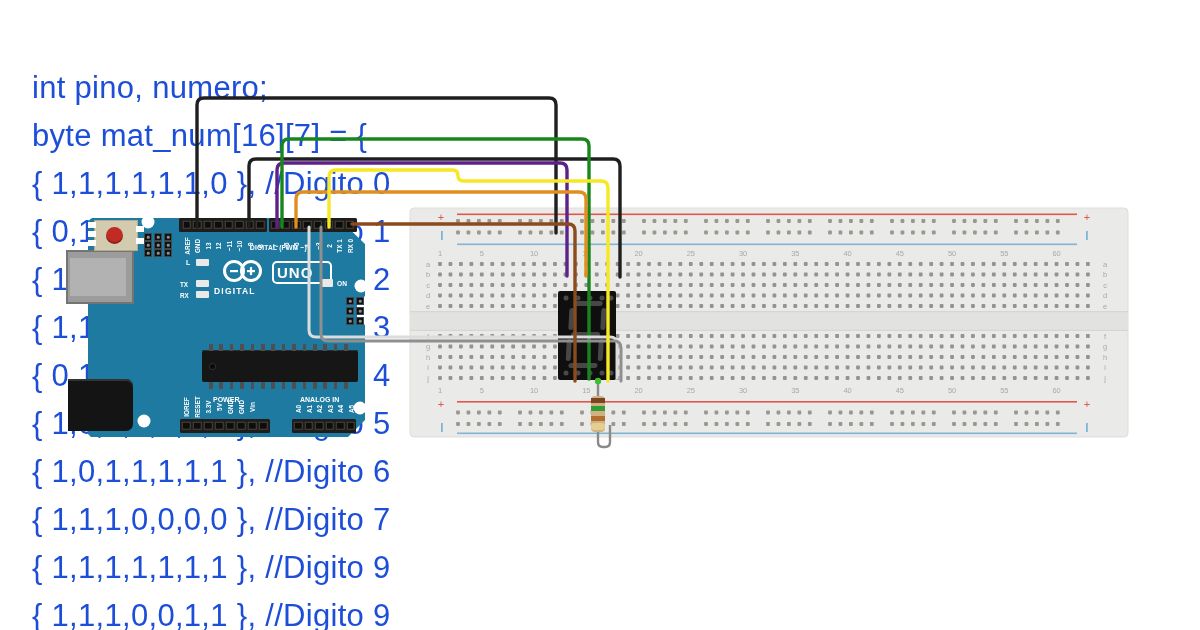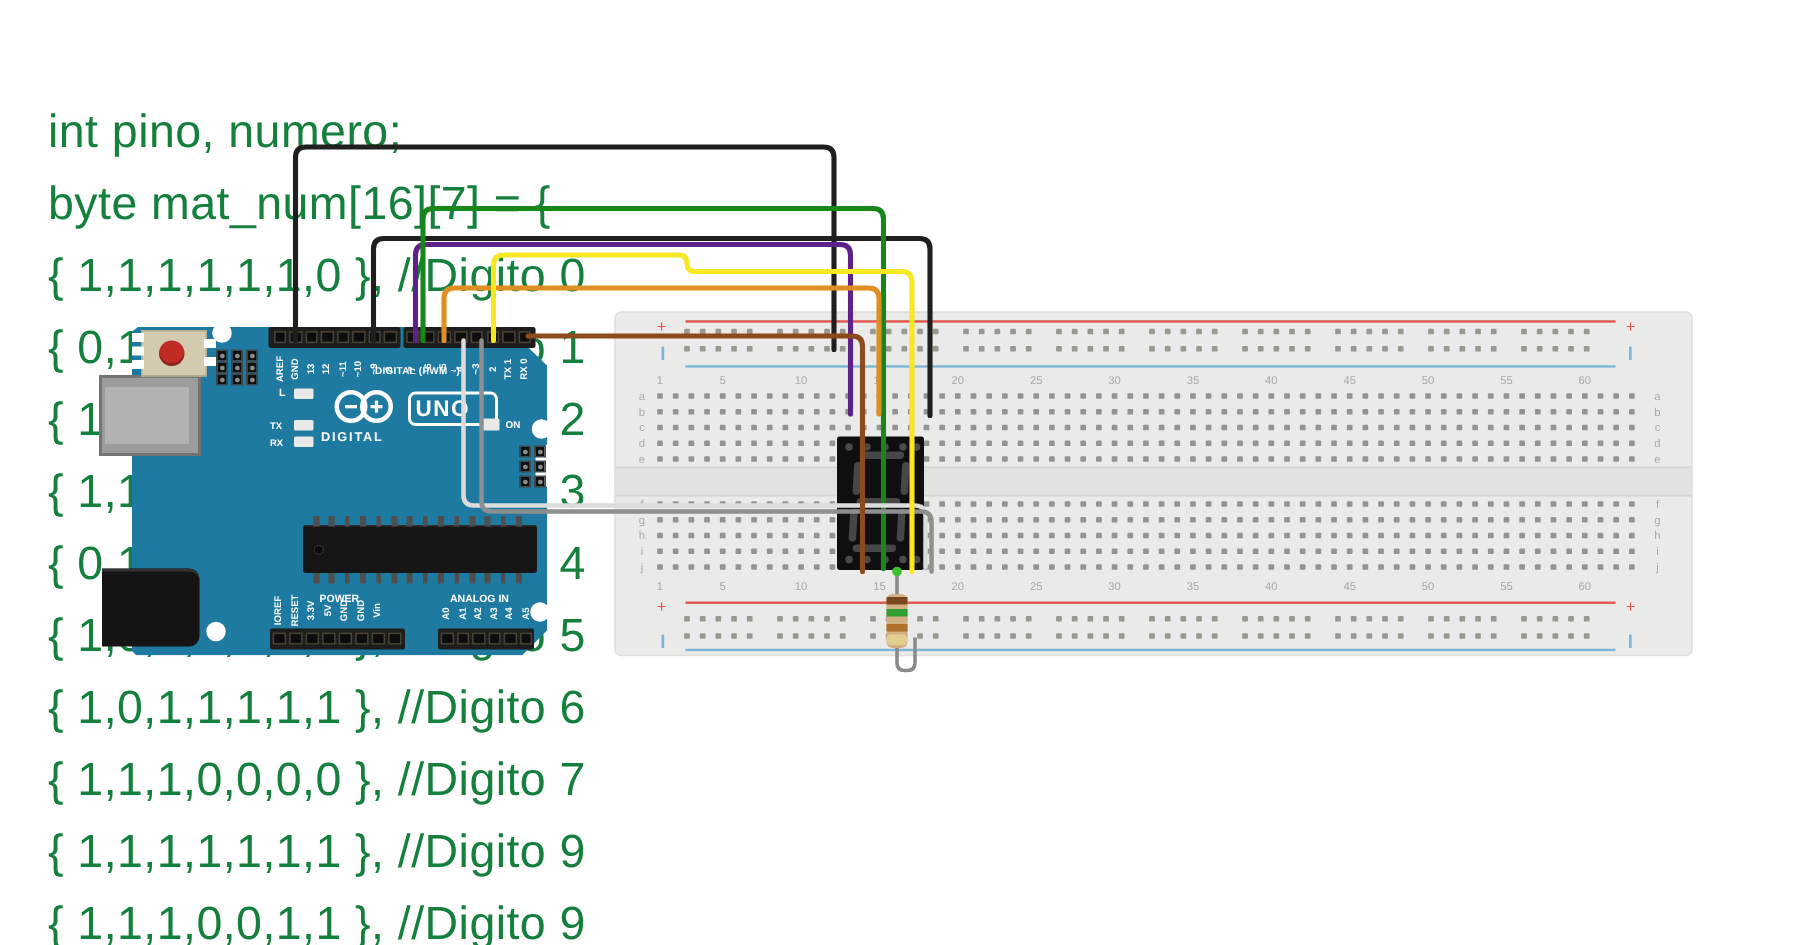--- a/index.html
+++ b/index.html
@@ -1,19 +1,19 @@
 <!DOCTYPE html>
 <html><head>
 <meta charset="utf-8">
 <style>
   html,body{margin:0;padding:0;background:#fff;}
   .stage{position:relative;width:1200px;height:630px;background:#ffffff;overflow:hidden;
          font-family:"Liberation Sans",sans-serif;}
   
-  .code-line{position:absolute;left:32px;font-size:31px;color:#15803d;letter-spacing:.3px;
+  .code-line{position:absolute;left:32px;font-size:31px;color:#1d4ed8;letter-spacing:.3px;
              white-space:pre;z-index:1;}
   svg.layer{position:absolute;left:0;top:0;z-index:2;}
   
   .arduino{position:absolute;left:0;top:0;width:1200px;height:630px;z-index:3;}
   .board-body{position:absolute;left:88px;top:218px;width:277px;height:219px;background:#1e7aa0;
     clip-path:polygon(4px 0,250px 0,277px 26px,277px 78px,269px 84px,269px 101px,277px 107px,
     277px 202px,260px 219px,3px 219px,0 216px,0 3px);}
   .abs{position:absolute;}
   .pin-strip{position:absolute;background:#1d1d1d;border-radius:1.5px;}
   .socket{position:absolute;width:6.5px;height:6.5px;background:#0d0d0d;outline:1px solid #4a4234;

